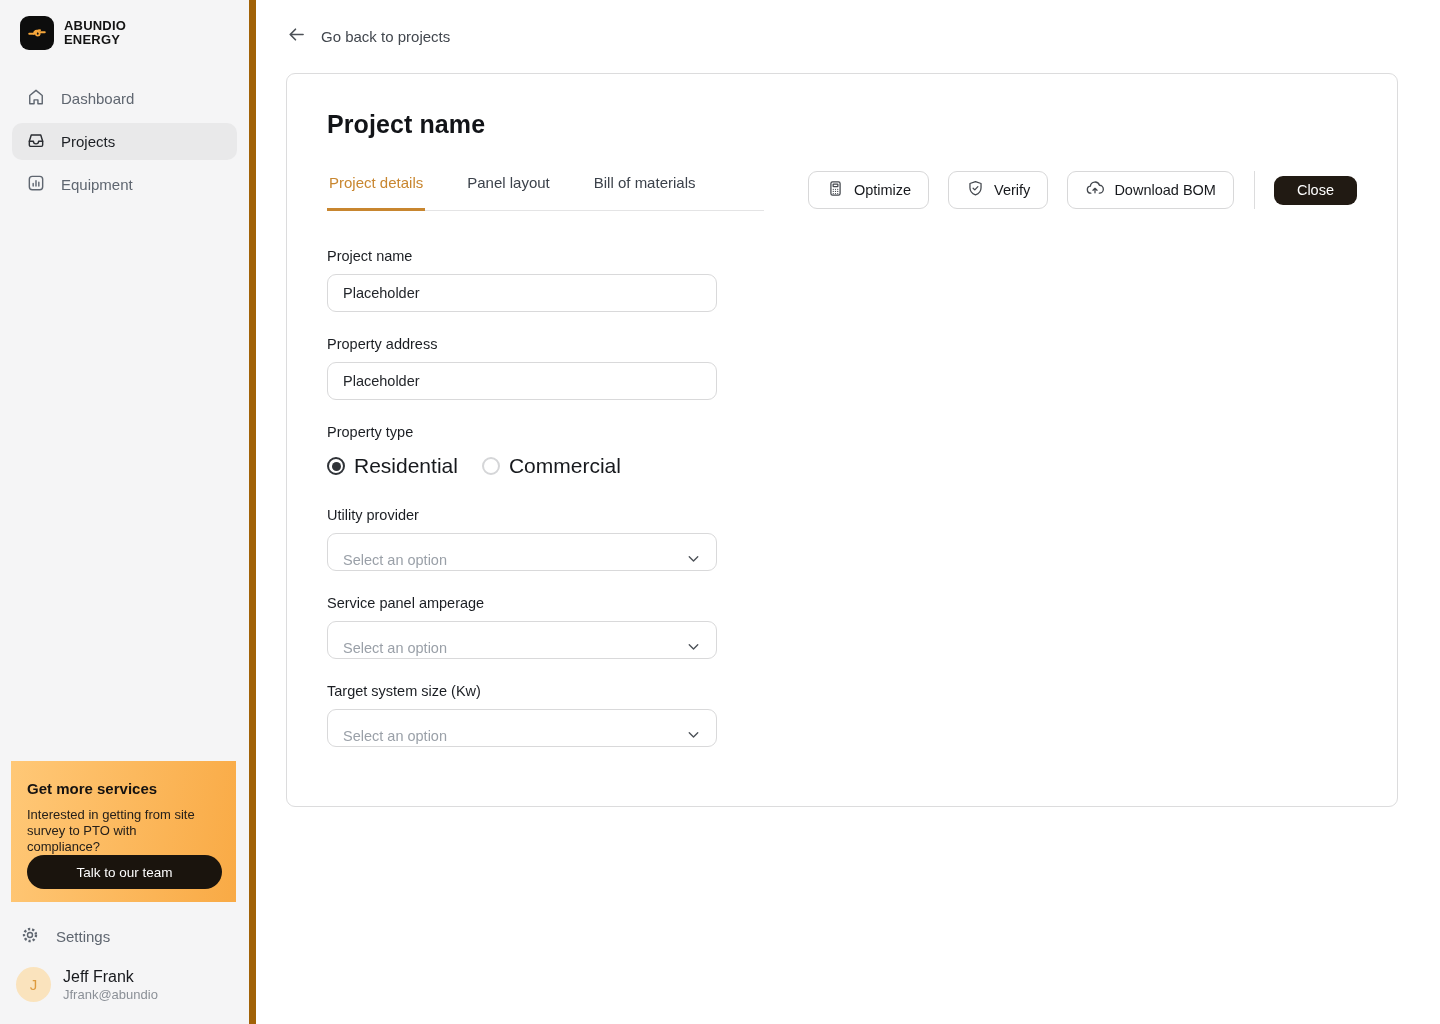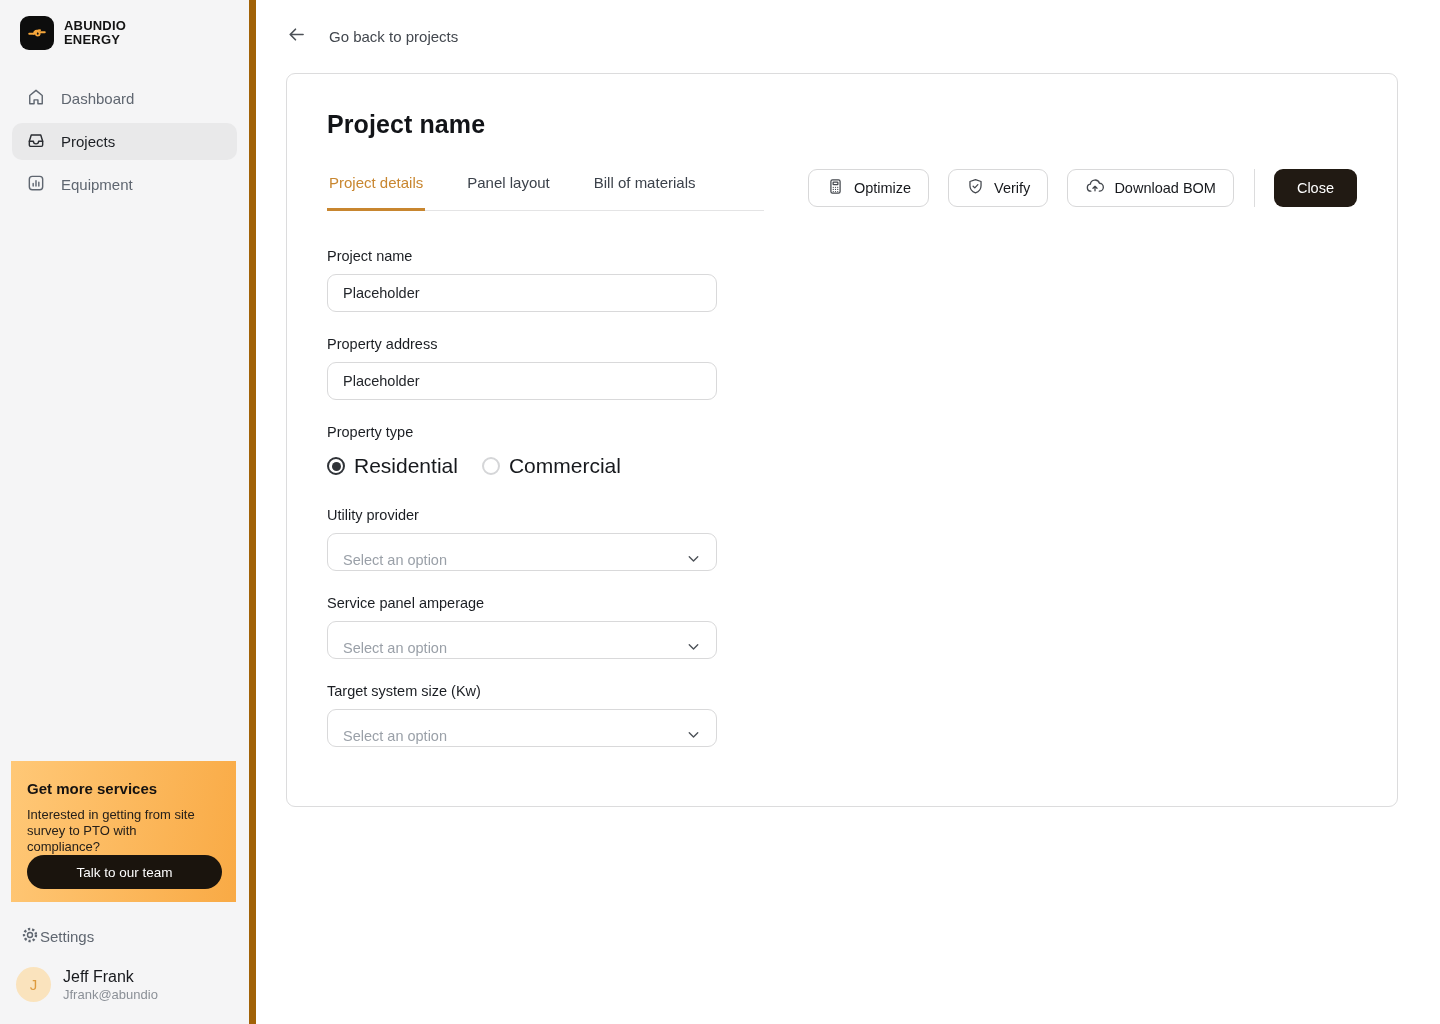--- a/index.html
+++ b/index.html
@@ -24,53 +24,53 @@
   .spacer { flex:1; }
 
   .promo { margin:0 13px 12px 11px; border-radius:0; padding:19px 14px 13px 16px;
     background:linear-gradient(100deg,#ffc877 0%,#f9aa45 100%); }
   .promo-title { font-size:15px; font-weight:bold; color:#151210; margin-bottom:10px; }
   .promo-body { font-size:13px; color:#26201a; line-height:1.23; width:180px; }
   .promo-cta { width:100%; height:34px; border:none; border-radius:17px;
     background:#1a140d; color:#fdfdfd; font-size:13.5px; cursor:pointer;
     font-family:"Liberation Sans", sans-serif; }
 
-  .settings-row { display:flex; align-items:center; padding:11px 20px;
+  .settings-row { display:flex; align-items:center; gap:16px; padding:11px 20px;
     font-size:15px; color:#5f6670; cursor:pointer; }
   .user-row { display:flex; align-items:center; gap:12px; padding:8px 16px 22px 16px; }
   .avatar { width:35px; height:35px; border-radius:50%; background:#fae3bd;
     display:flex; align-items:center; justify-content:center;
     color:#dd9a3d; font-size:15px; font-weight:500; }
   .user-name { font-size:16px; font-weight:500; color:#17191d; line-height:1.2; }
   .user-email { font-size:13px; color:#8b9097; }
 
   
   .main { flex:1; background:#ffffff; padding:24px 42px 0 30px; }
-  .back-row { display:flex; align-items:center; gap:22px; color:#42474e;
+  .back-row { display:flex; align-items:center; gap:14px; color:#42474e;
     font-size:15px; cursor:pointer; width:fit-content; }
 
   .card { margin-top:25px; width:1112px; height:734px; background:#fff;
     border:1px solid #dcdcdd; border-radius:9px; padding:36px 40px 0 40px; }
   .card-title { font-size:25px; font-weight:600; color:#121418; letter-spacing:.1px; }
 
   .header-row { margin-top:30px; display:flex; justify-content:space-between;
-    align-items:flex-start; }
+    align-items:center; }
   .tabs { display:flex; gap:40px; width:437px; border-bottom:1px solid #e4e4e5; }
   .tab { font-size:15px; color:#3c424b; padding:5px 2px 17px 2px; cursor:pointer;
     border-bottom:3px solid transparent; margin-bottom:-1px; }
   .tab.active { color:#c8862f; border-bottom-color:#c8862f; }
 
   .actions { display:flex; align-items:center;gap:7px; }
   .btn { height:38px; display:flex; align-items:center; gap:9px; padding:0 17px;
     background:#fff; border:1px solid #d8d8d9; border-radius:9px; font-size:14.5px;
     color:#17191d; cursor:pointer; font-family:"Liberation Sans", sans-serif;
     margin-left:12px; }
   .btn:first-child { margin-left:0; }
   .v-divider { width:1px; height:38px; background:#dcdcdd; margin-left:13px; }
-  .btn-dark { height:38px; padding:0 23px; margin-left:12px; background:#211a13;
+  .btn-dark { height:29px; padding:0 23px; margin-left:12px; background:#211a13;
     color:#ffffff; border:none; border-radius:9px; font-size:14.5px; cursor:pointer;
     font-family:"Liberation Sans", sans-serif; }
 
   .form { margin-top:37px; width:390px; }
   .field { margin-bottom:24px; }
   .field-label { font-size:14.5px; color:#1b1e23; margin-bottom:10px; }
   .text-input { width:100%; height:38px; border:1px solid #d9d9da; border-radius:9px;
     padding:0 15px; font-size:14.5px; color:#23262b; background:#fff; outline:none;
     font-family:"Liberation Sans", sans-serif; }
   .radio-row { display:flex; align-items:center; gap:24px; margin-top:14px;

